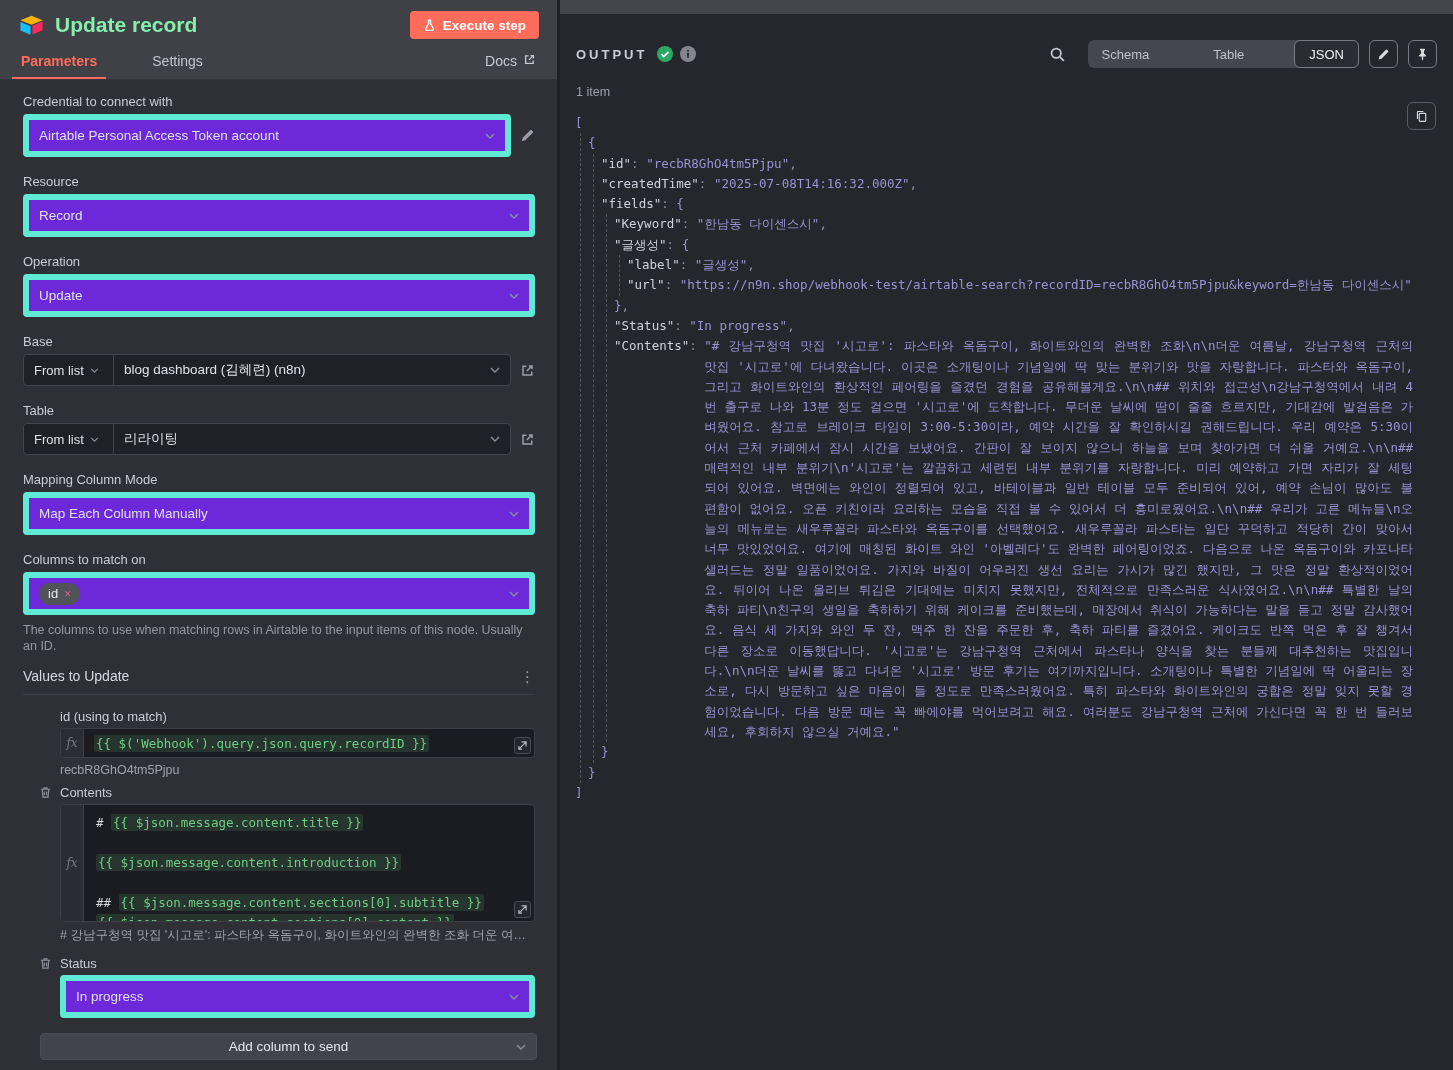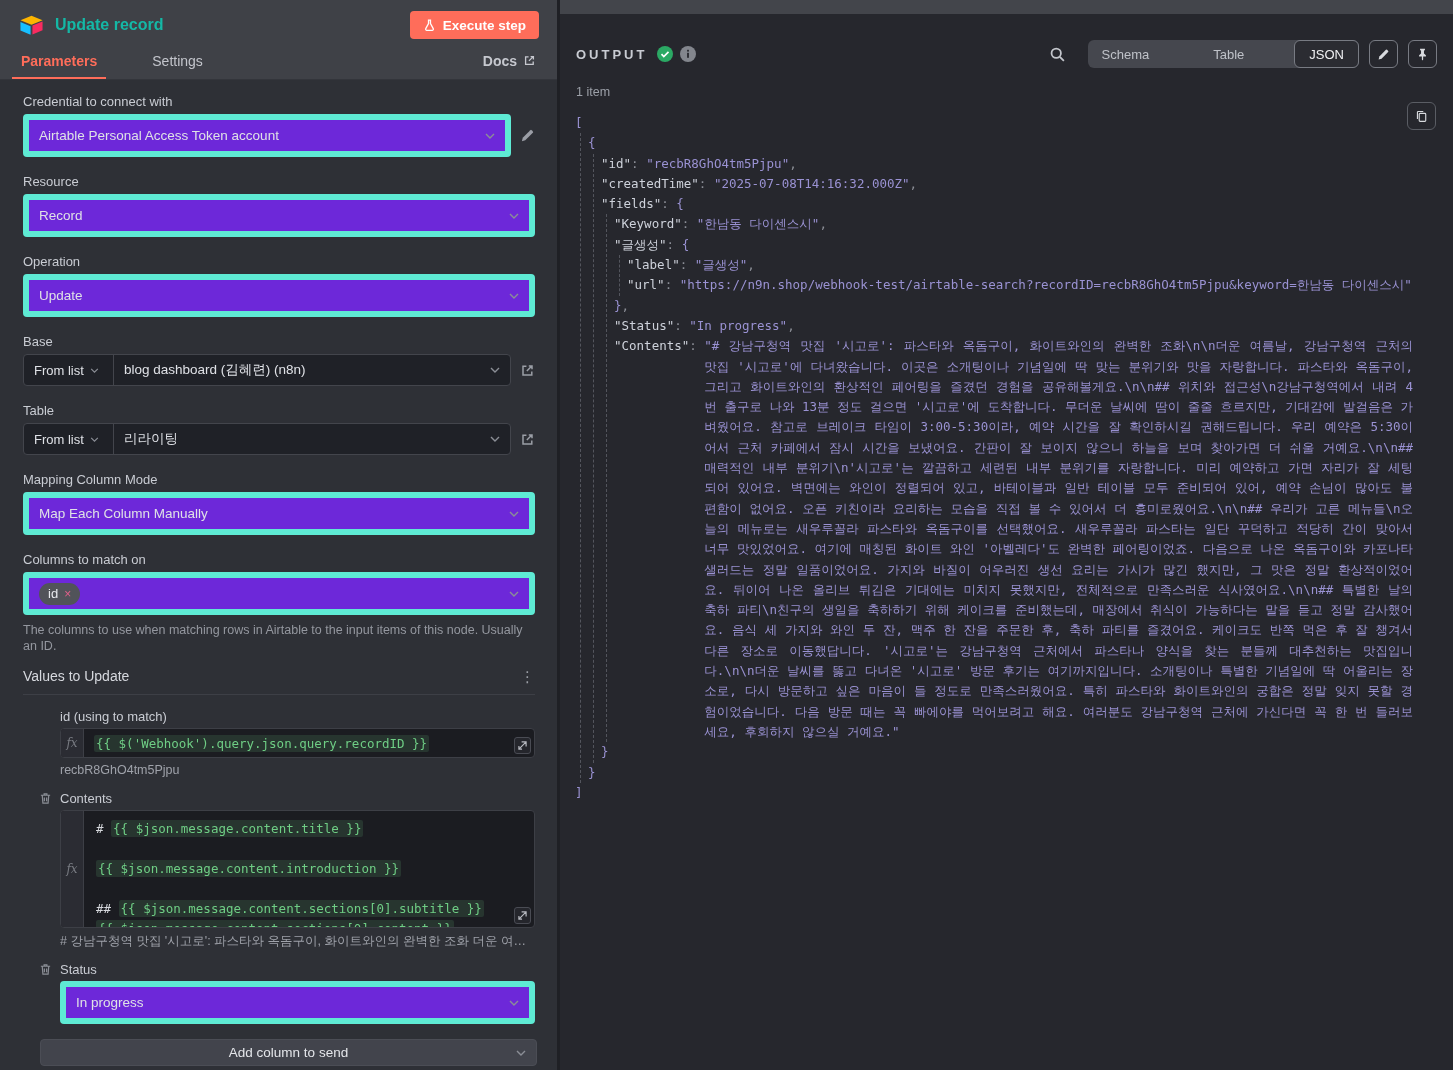--- a/index.html
+++ b/index.html
@@ -5,29 +5,29 @@
   * { margin:0; padding:0; box-sizing:border-box; }
   html,body { width:1453px; height:1070px; overflow:hidden;
     font-family:"Liberation Sans","DejaVu Sans",sans-serif; background:#26272d; }
   .app { display:flex; width:1453px; height:1070px; }
 
   
   .left-panel { width:560px; flex:none; background:#2e3036; display:flex; flex-direction:column; border-right:3px solid #1f2025; }
   .left-header { background:#3f4147; border-bottom:1px solid #33353b; }
   .title-row { display:flex; align-items:center; padding:11px 18px 3px 19px; }
   .node-icon { width:25px; height:25px; margin-right:11px; flex:none; }
-  .node-title { font-size:16px; font-weight:bold; color:#14b8a6; flex:1; }
+  .node-title { font-size:21px; font-weight:bold; color:#86efac; flex:1; }
   .execute-btn { background:#ff6d5a; color:#fff; border:none; border-radius:4px;
     font-size:13.5px; font-weight:600; padding:0 13px; height:28px; display:flex; align-items:center; gap:7px; cursor:pointer;
     font-family:inherit; }
   .tabs-row { display:flex; align-items:center; padding:0 21px; height:37px;gap:17px; }
   .tab { font-size:14px; color:#c3c5cc; margin-right:38px; height:100%; display:flex; align-items:center; position:relative; cursor:pointer; }
   .tab.active { color:#ff6d5a; font-weight:600; }
   .tab.active::after { content:""; position:absolute; left:-9px; right:-9px; bottom:0; height:2px; background:#ff6d5a; }
-  .docs-link { margin-left:auto; color:#c6c8cf; font-size:14px; display:flex; gap:6px; align-items:center; cursor:pointer;font-weight:bold; }
+  .docs-link { margin-left:auto; color:#c6c8cf; font-size:14px; display:flex; gap:6px; cursor:pointer; }
 
   .left-body { flex:1; overflow:hidden; padding:14px 22px 0 23px; }
   .fblock { margin-bottom:17px; }
   .fieldlabel { font-size:13px; color:#c9ccd3; margin-bottom:5px; }
   .select { background:#6d28d9; border:6px solid #5eead4; border-radius:4px; height:43px;
     display:flex; align-items:center; padding:0 10px; color:#dfe1e6; font-size:13.5px; cursor:pointer; }
   .select .chev { margin-left:auto; }
   .chev { flex:none; color:#8b8e96; display:flex; }
   .rl-row { display:flex; align-items:center; gap:9px; }
   .rl-combo { flex:1; display:flex; background:#1f2127; border:1px solid #43454c; border-radius:4px; height:32px; overflow:hidden; }
@@ -279,21 +279,21 @@
         </div>
         <div class="fdesc">The columns to use when matching rows in Airtable to the input items of this node. Usually an ID.</div>
       </div>
 
       <div class="section-head">
         <span class="section-title">Values to Update</span>
         <span class="dots">⋮</span>
       </div>
       <hr class="sect-divider">
 
-      <div class="inner" style="margin-bottom:14px">
+      <div class="inner" style="margin-bottom:8px">
         <div class="inner-labelrow">
           <span class="inner-label">id (using to match)</span>
         </div>
         <div class="exprfield">
           <div class="fx-gutter">fx</div>
           <div class="exprtext">
             <span class="edexpr">{{ $('Webhook').query.json.query.recordID }}</span>
           </div>
           <span class="expand-ic">
             <svg viewBox="0 0 10 10" width="9" height="9" fill="none" stroke="currentColor" stroke-width="1.3">

